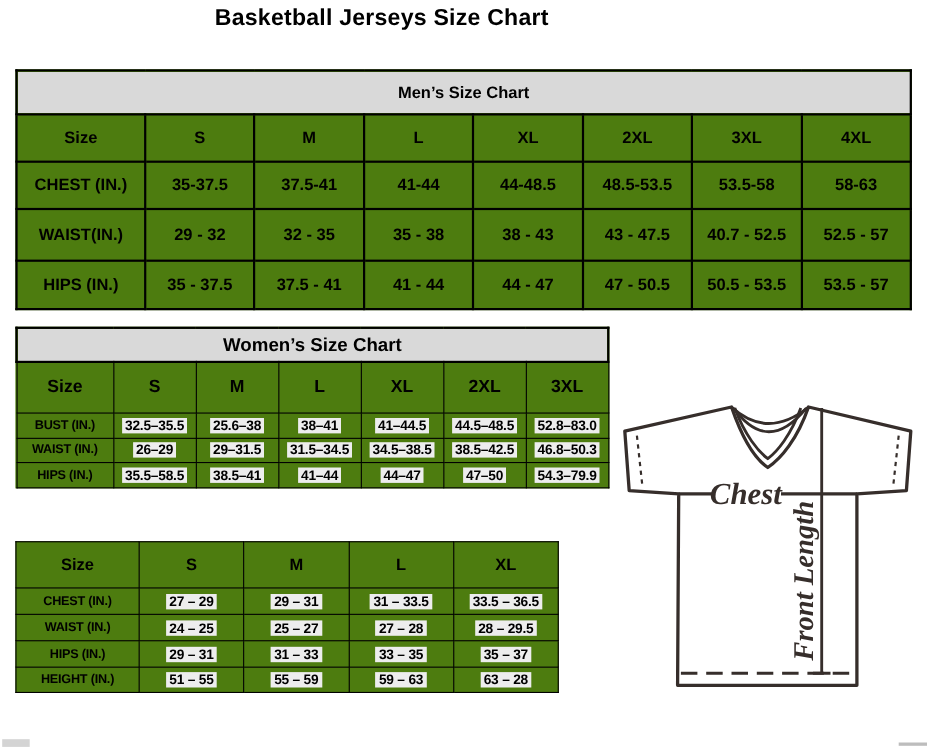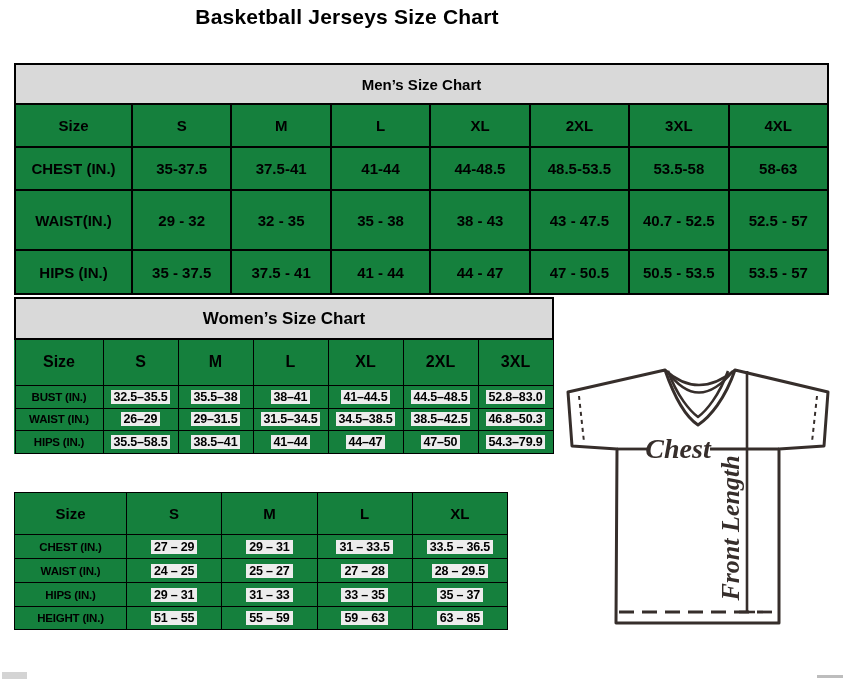--- a/index.html
+++ b/index.html
@@ -5,21 +5,21 @@
   html,body{margin:0;padding:0;}
   body{
     width:843px;height:679px;position:relative;background:#ffffff;
     font-family:"Liberation Sans",sans-serif;color:#000;overflow:hidden;
   }
   .page-title{
     position:absolute;top:5px;left:0;width:694px;text-align:center;
     font-size:21px;font-weight:bold;letter-spacing:0.2px;
   }
   table.size-table{
-    position:absolute;border-collapse:collapse;table-layout:fixed;background:#15803d;
+    position:absolute;border-collapse:collapse;table-layout:fixed;background:#4d7c0f;
   }
   table.size-table td{
     border:2px solid #000;text-align:center;vertical-align:middle;
     font-weight:bold;padding:0;overflow:hidden;white-space:nowrap;
   }
   td.chart-header{background:#d9d9d9;font-size:17px;}
   
   table.men td{font-size:15px;}
   table.men tr.size-row td{font-size:15px;}
   
@@ -73,21 +73,21 @@
   <tr class="data-row" style="height:43px">
     <td class="rowlabel">CHEST (IN.)</td>
     <td>35-37.5</td>
     <td>37.5-41</td>
     <td>41-44</td>
     <td>44-48.5</td>
     <td>48.5-53.5</td>
     <td>53.5-58</td>
     <td>58-63</td>
   </tr>
-  <tr class="data-row" style="height:60px">
+  <tr class="data-row" style="height:47px">
     <td class="rowlabel">WAIST(IN.)</td>
     <td>29 - 32</td>
     <td>32 - 35</td>
     <td>35 - 38</td>
     <td>38 - 43</td>
     <td>43 - 47.5</td>
     <td>40.7 - 52.5</td>
     <td>52.5 - 57</td>
   </tr>
   <tr class="data-row" style="height:44px">
@@ -107,36 +107,36 @@
   <colgroup>
     <col style="width:88px">
       <col>
       <col>
       <col>
       <col>
       <col>
       <col>
   </colgroup>
   <tbody>
-      <tr style="height:41px">
+      <tr style="height:31px">
     <td colspan="7" class="chart-header">Women’s Size Chart</td>
   </tr>
   <tr class="size-row" style="height:46px">
     <td>Size</td>
     <td>S</td>
     <td>M</td>
     <td>L</td>
     <td>XL</td>
     <td>2XL</td>
     <td>3XL</td>
   </tr>
   <tr class="data-row" style="height:23px">
     <td class="rowlabel">BUST (IN.)</td>
     <td><span class="hl">32.5–35.5</span></td>
-    <td><span class="hl">35.5–38</span></td>
+    <td><span class="hl">25.6–38</span></td>
     <td><span class="hl">38–41</span></td>
     <td><span class="hl">41–44.5</span></td>
     <td><span class="hl">44.5–48.5</span></td>
     <td><span class="hl">52.8–83.0</span></td>
   </tr>
   <tr class="data-row" style="height:22px">
     <td class="rowlabel">WAIST (IN.)</td>
     <td><span class="hl">26–29</span></td>
     <td><span class="hl">29–31.5</span></td>
     <td><span class="hl">31.5–34.5</span></td>
@@ -191,21 +191,21 @@
     <td><span class="hl">29 – 31</span></td>
     <td><span class="hl">31 – 33</span></td>
     <td><span class="hl">33 – 35</span></td>
     <td><span class="hl">35 – 37</span></td>
   </tr>
   <tr class="data-row" style="height:23px">
     <td class="rowlabel">HEIGHT (IN.)</td>
     <td><span class="hl">51 – 55</span></td>
     <td><span class="hl">55 – 59</span></td>
     <td><span class="hl">59 – 63</span></td>
-    <td><span class="hl">63 – 85</span></td>
+    <td><span class="hl">63 – 28</span></td>
   </tr>
 </tbody>
   </table>
 
 <div class="jersey-wrap">
   <svg width="285" height="270" viewBox="0 0 285 270">
     <g stroke="#362e2b" fill="none" stroke-linejoin="round" stroke-linecap="butt">
 
       <path d="M108,12 L11,34 L15,88 L60,91 L59,265 L222,265 L222,91 L267,88 L271,34 L178,12
                C168,41 153,59 141,67 C129,59 118,41 108,12 Z" stroke-width="3" fill="#ffffff"></path>

